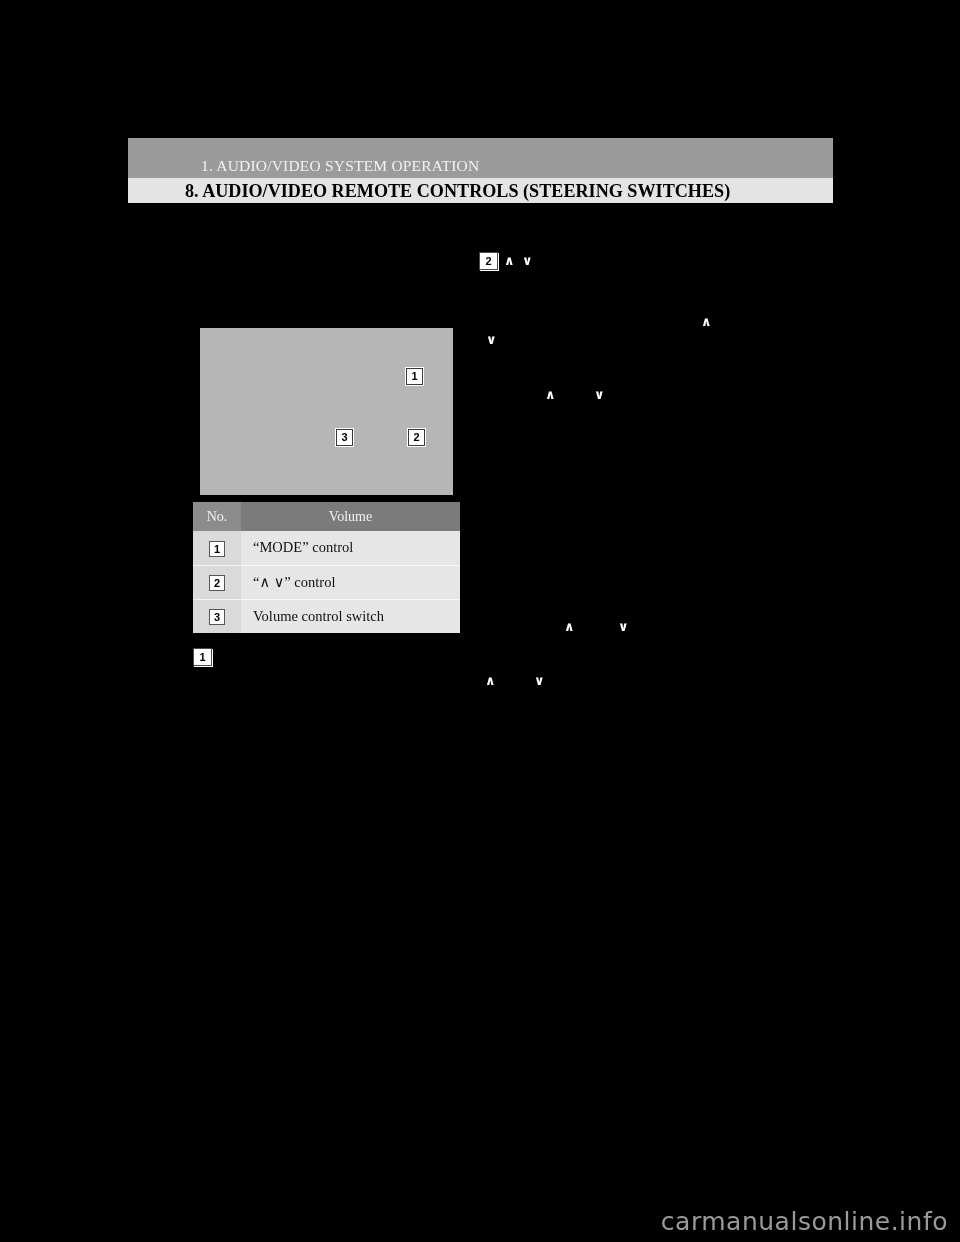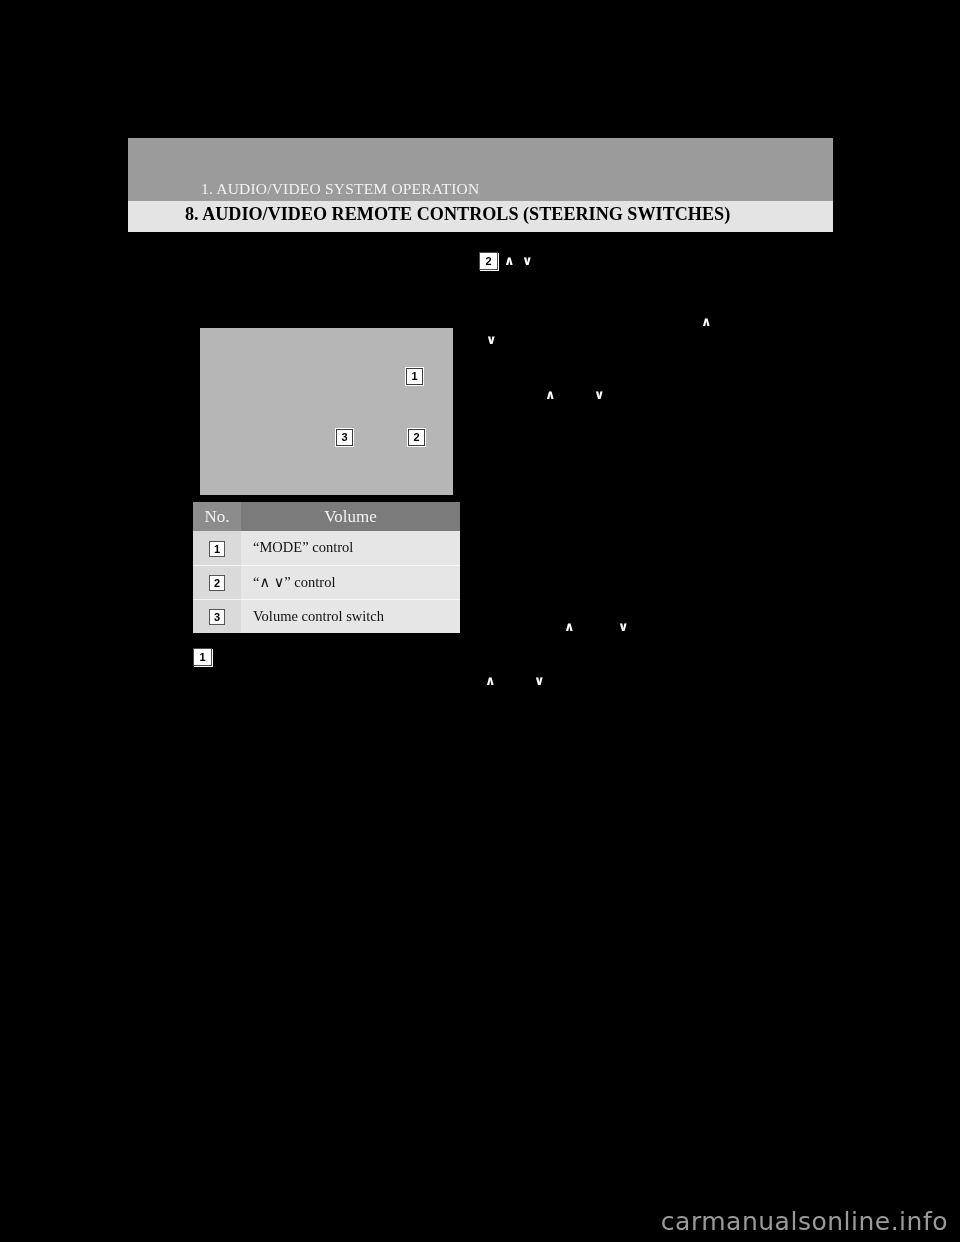--- a/index.html
+++ b/index.html
@@ -28,36 +28,36 @@
 
   
   #header-block {
     position: absolute;
     left: 128px;
     top: 138px;
     width: 705px;
   }
   #section-band {
     background: #9b9b9b;
-    height: 63px;
+    height: 40px;
     position: relative;
   }
   #section-band .section-text {
     position: absolute;
     left: 73px;
     bottom: 3px;
     color: #f2f2f2;
     font-size: 15.5px;
     letter-spacing: 0.2px;
     white-space: nowrap;
     font-family: "Liberation Serif", serif;
   }
   #title-band {
     background: #e4e4e4;
-    height: 31px;
+    height: 25px;
     position: relative;
   }
   #title-band .title-text {
     position: absolute;
     left: 57px;
     top: 2px;
     color: #000000;
     font-size: 19.5px;
     font-weight: bold;
     white-space: nowrap;
@@ -107,21 +107,21 @@
     padding: 0;
     margin: 0;
     border: 0;
   }
   #switch-table .col-no  { width: 48px; }
   #switch-table .col-sw  { width: 219px; }
 
   #switch-table thead th {
     height: 29px;
     color: #f2f2f2;
-    font-size: 17px;
+    font-size: 14px;
     font-weight: normal;
     text-align: center;
     vertical-align: middle;
     font-family: "Liberation Serif", serif;
   }
   #switch-table thead th.h-no { background: #8c8c8c; }
   #switch-table thead th.h-sw { background: #7b7b7b; }
 
   #switch-table tbody tr { height: 34px; }
   #switch-table tbody td.cell-no {

